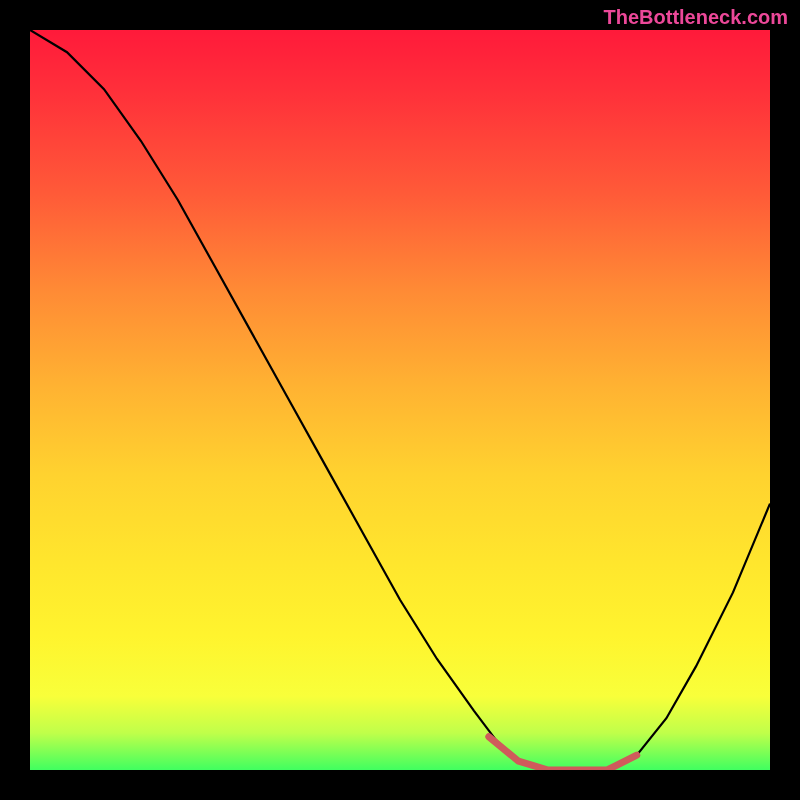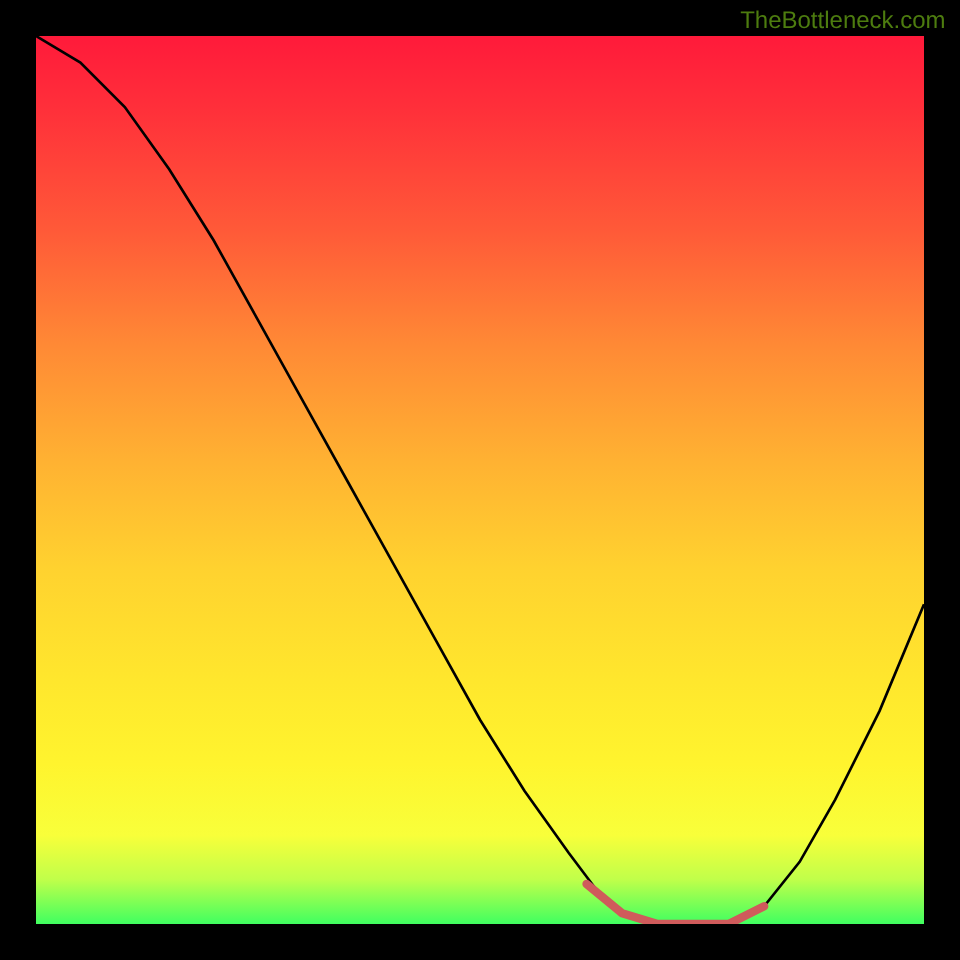--- a/index.html
+++ b/index.html
@@ -8,23 +8,23 @@
     height: 800px;
     background: #000;
     position: relative;
     font-family: Arial, sans-serif;
     overflow: hidden;
   }
   .watermark {
     position: absolute;
     top: 6px;
     right: 12px;
-    color: #4d7c0f;
+    color: #ec4899;
     font-size: 20px;
-    font-weight: normal;
+    font-weight: bold;
     z-index: 10;
   }
   .plot-area {
     position: absolute;
     left: 30px;
     top: 30px;
     width: 740px;
     height: 740px;
     overflow: hidden;
   }

